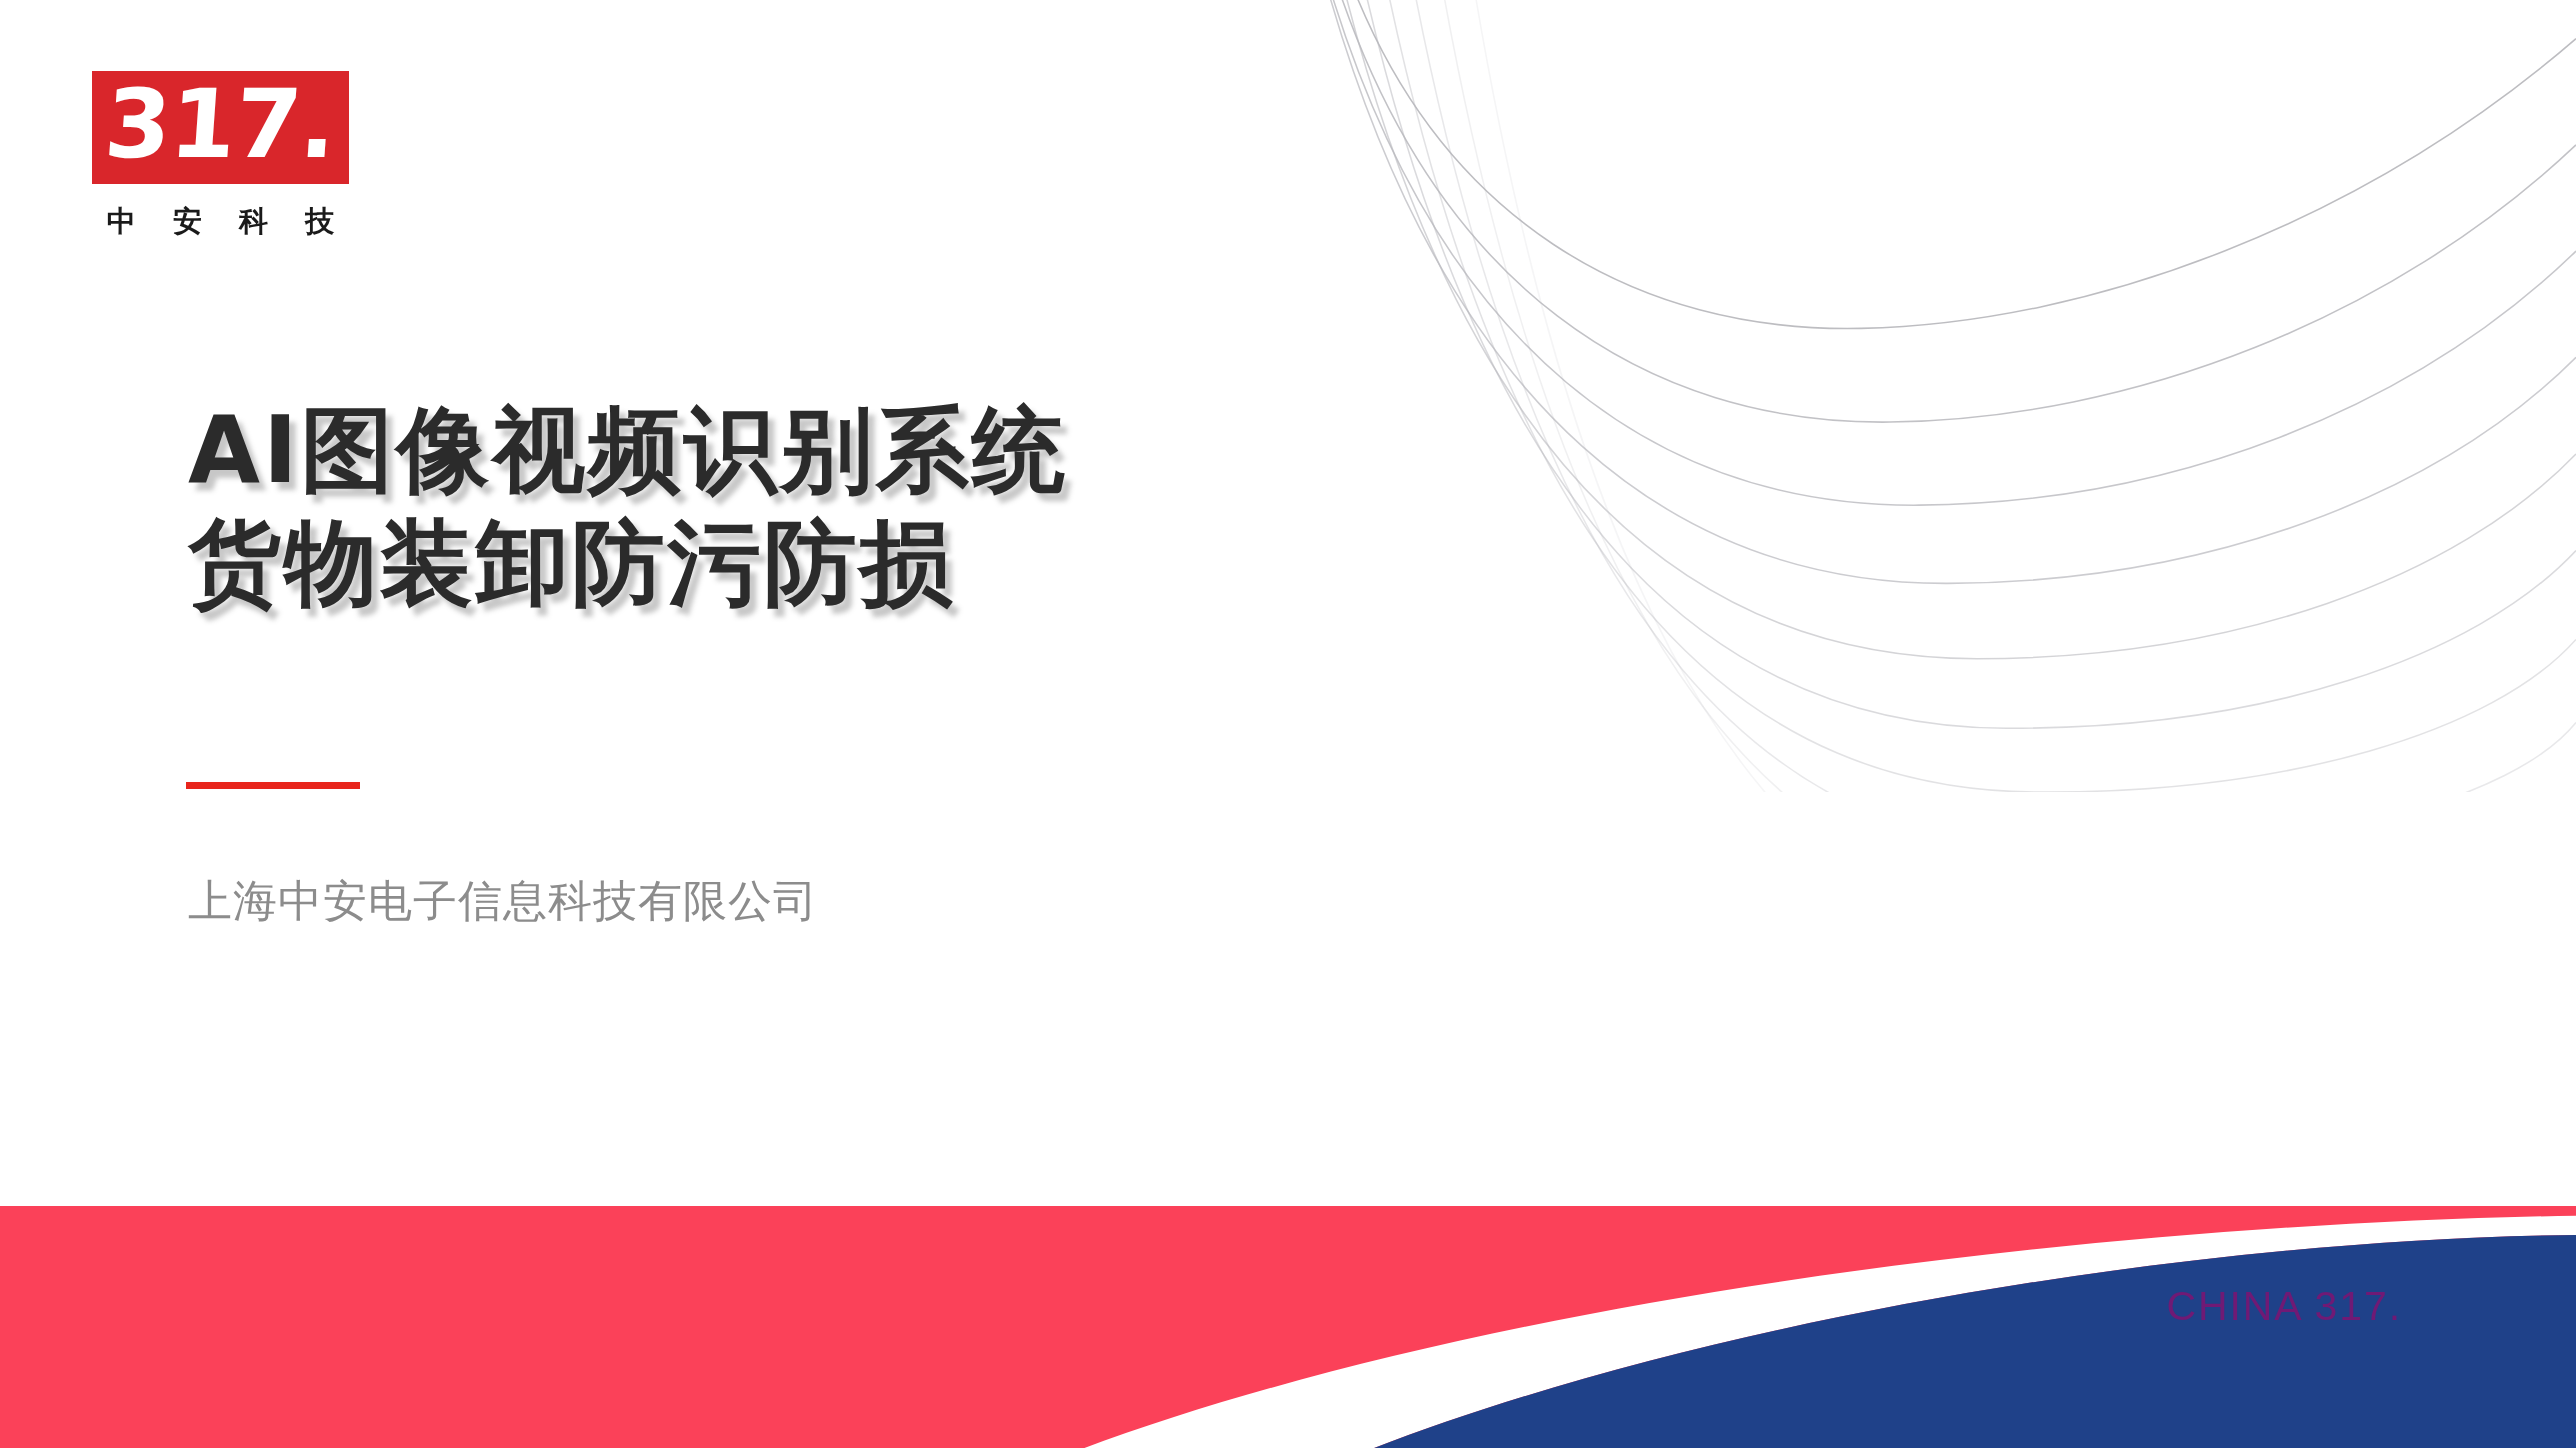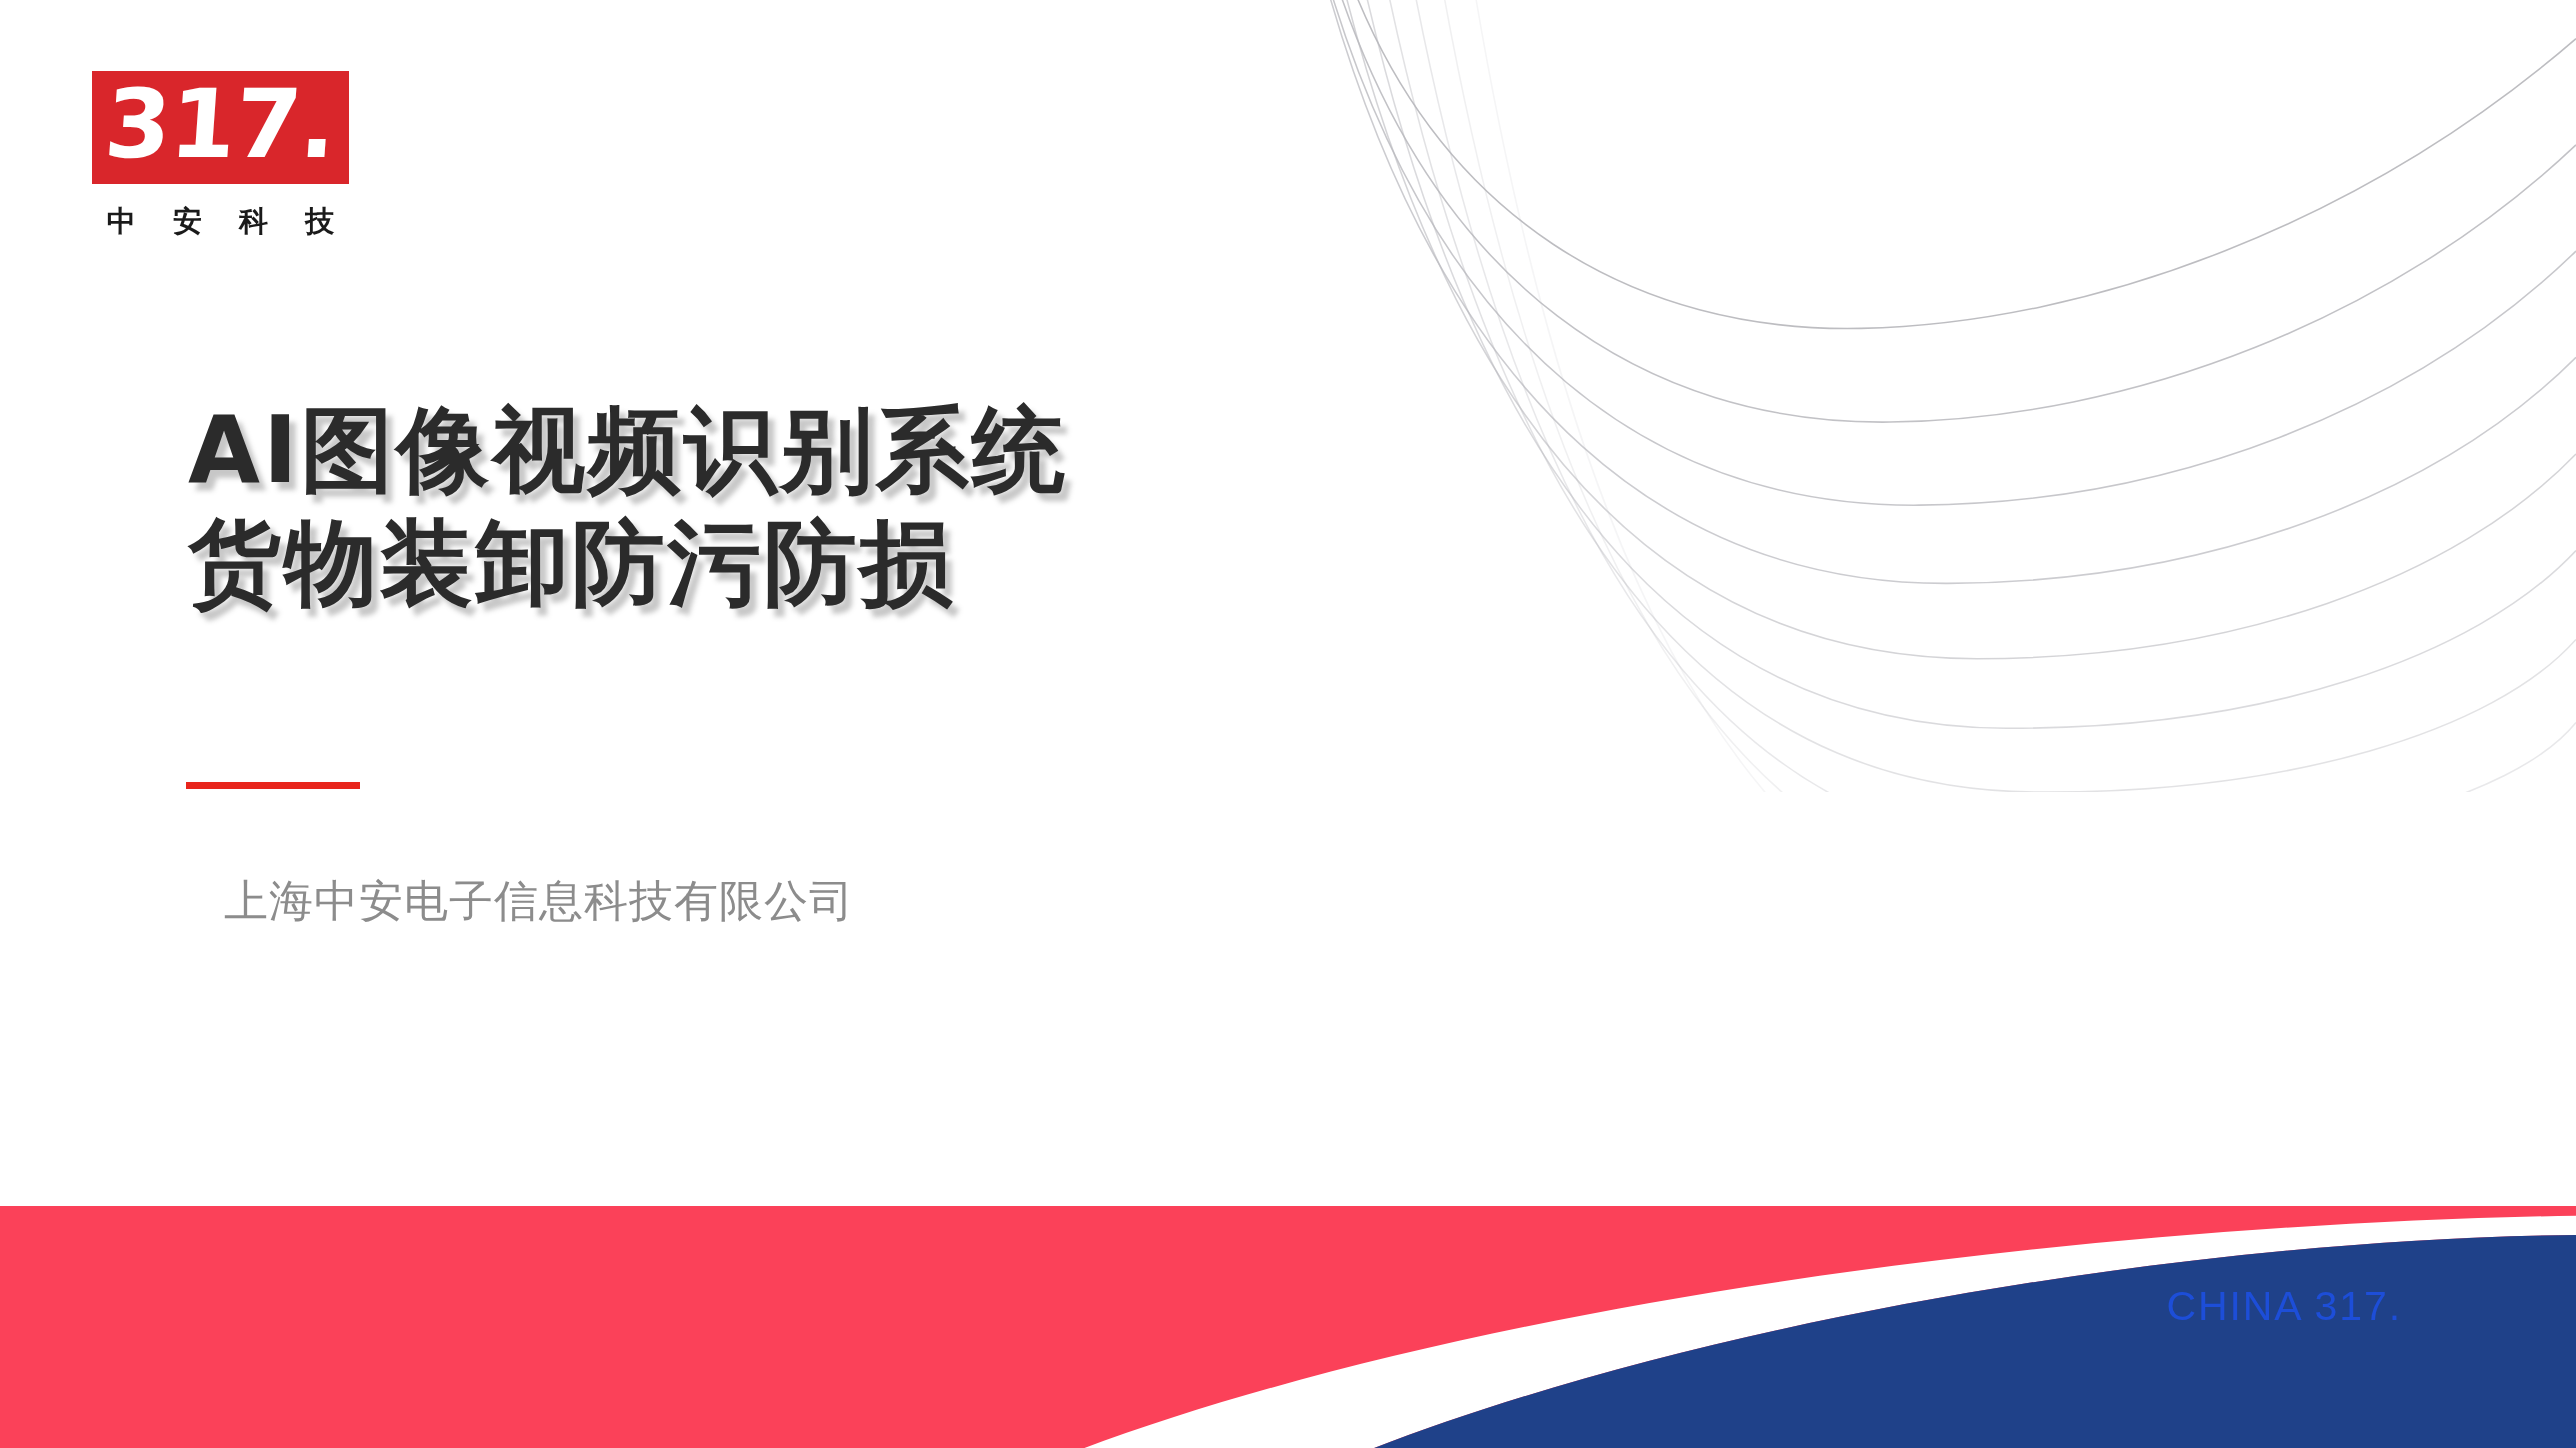--- a/index.html
+++ b/index.html
@@ -99,42 +99,41 @@
   #subtitle {
     position: absolute;
     left: 188px;
     top: 872px;
     color: #8c8c8c;
     font-size: 44px;
     font-weight: 400;
     letter-spacing: 1px;
     white-space: nowrap;
     font-family: "DejaVu Sans", "Liberation Sans", sans-serif;
-    margin-left: 36px;
   }
 
   
   #bottom-banner {
     position: absolute;
     left: 0;
     bottom: 0;
     width: 2576px;
     height: 243px;
     overflow: hidden;
   }
   #banner-svg {
     display: block;
     width: 2576px;
     height: 243px;
   }
   #banner-brand {
     position: absolute;
     right: 174px;
     top: 77px;
-    color: #1d4ed8;
+    color: #701a75;
     font-size: 41px;
     font-weight: 400;
     letter-spacing: 1.9px;
     white-space: nowrap;
     font-family: "Liberation Sans", "DejaVu Sans", sans-serif;
   }
 </style>
 </head>
 <body>
 

